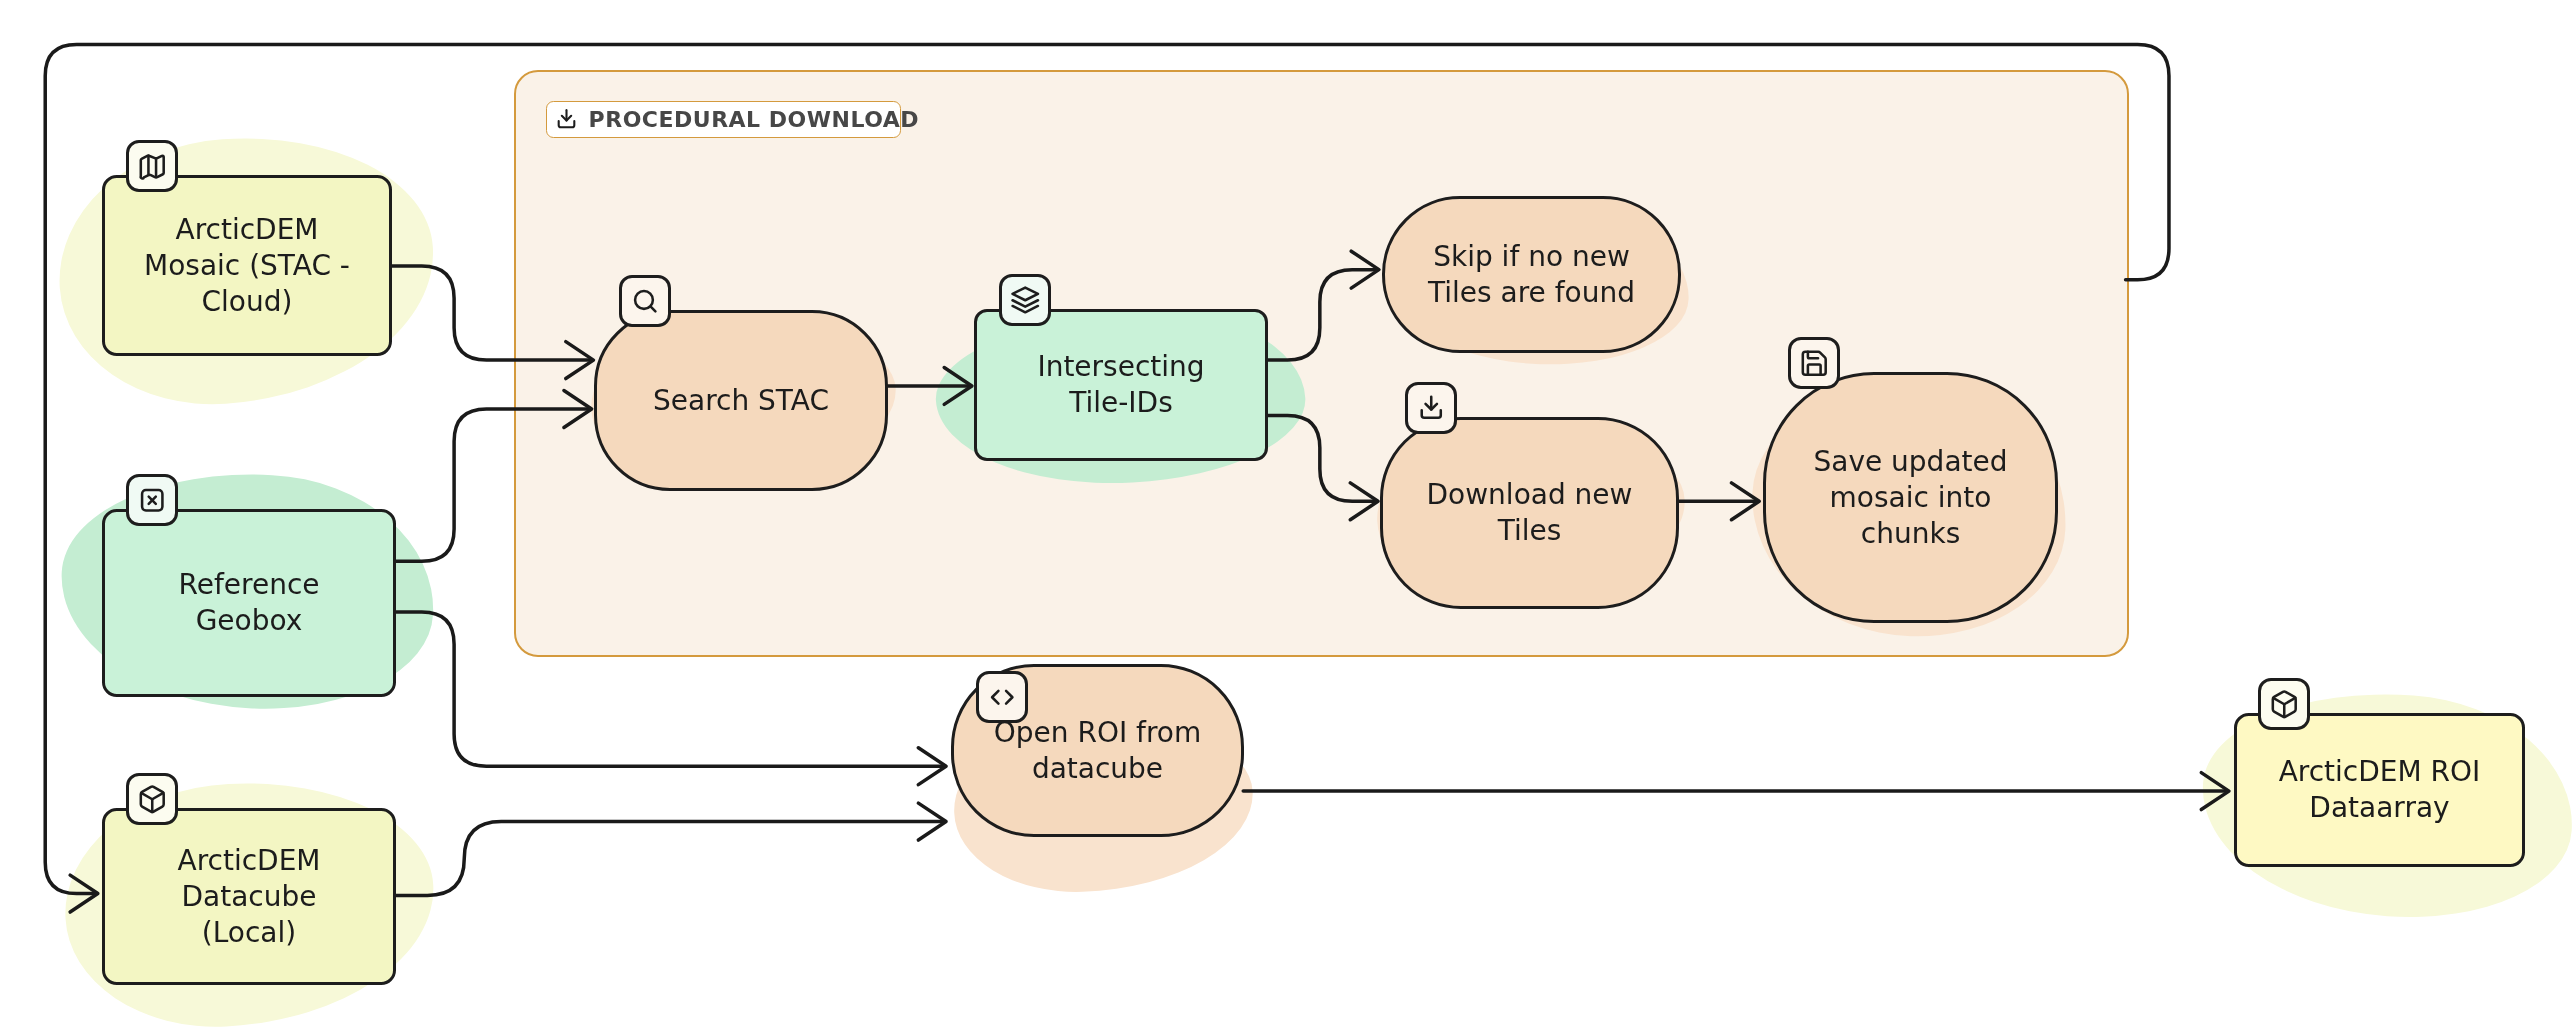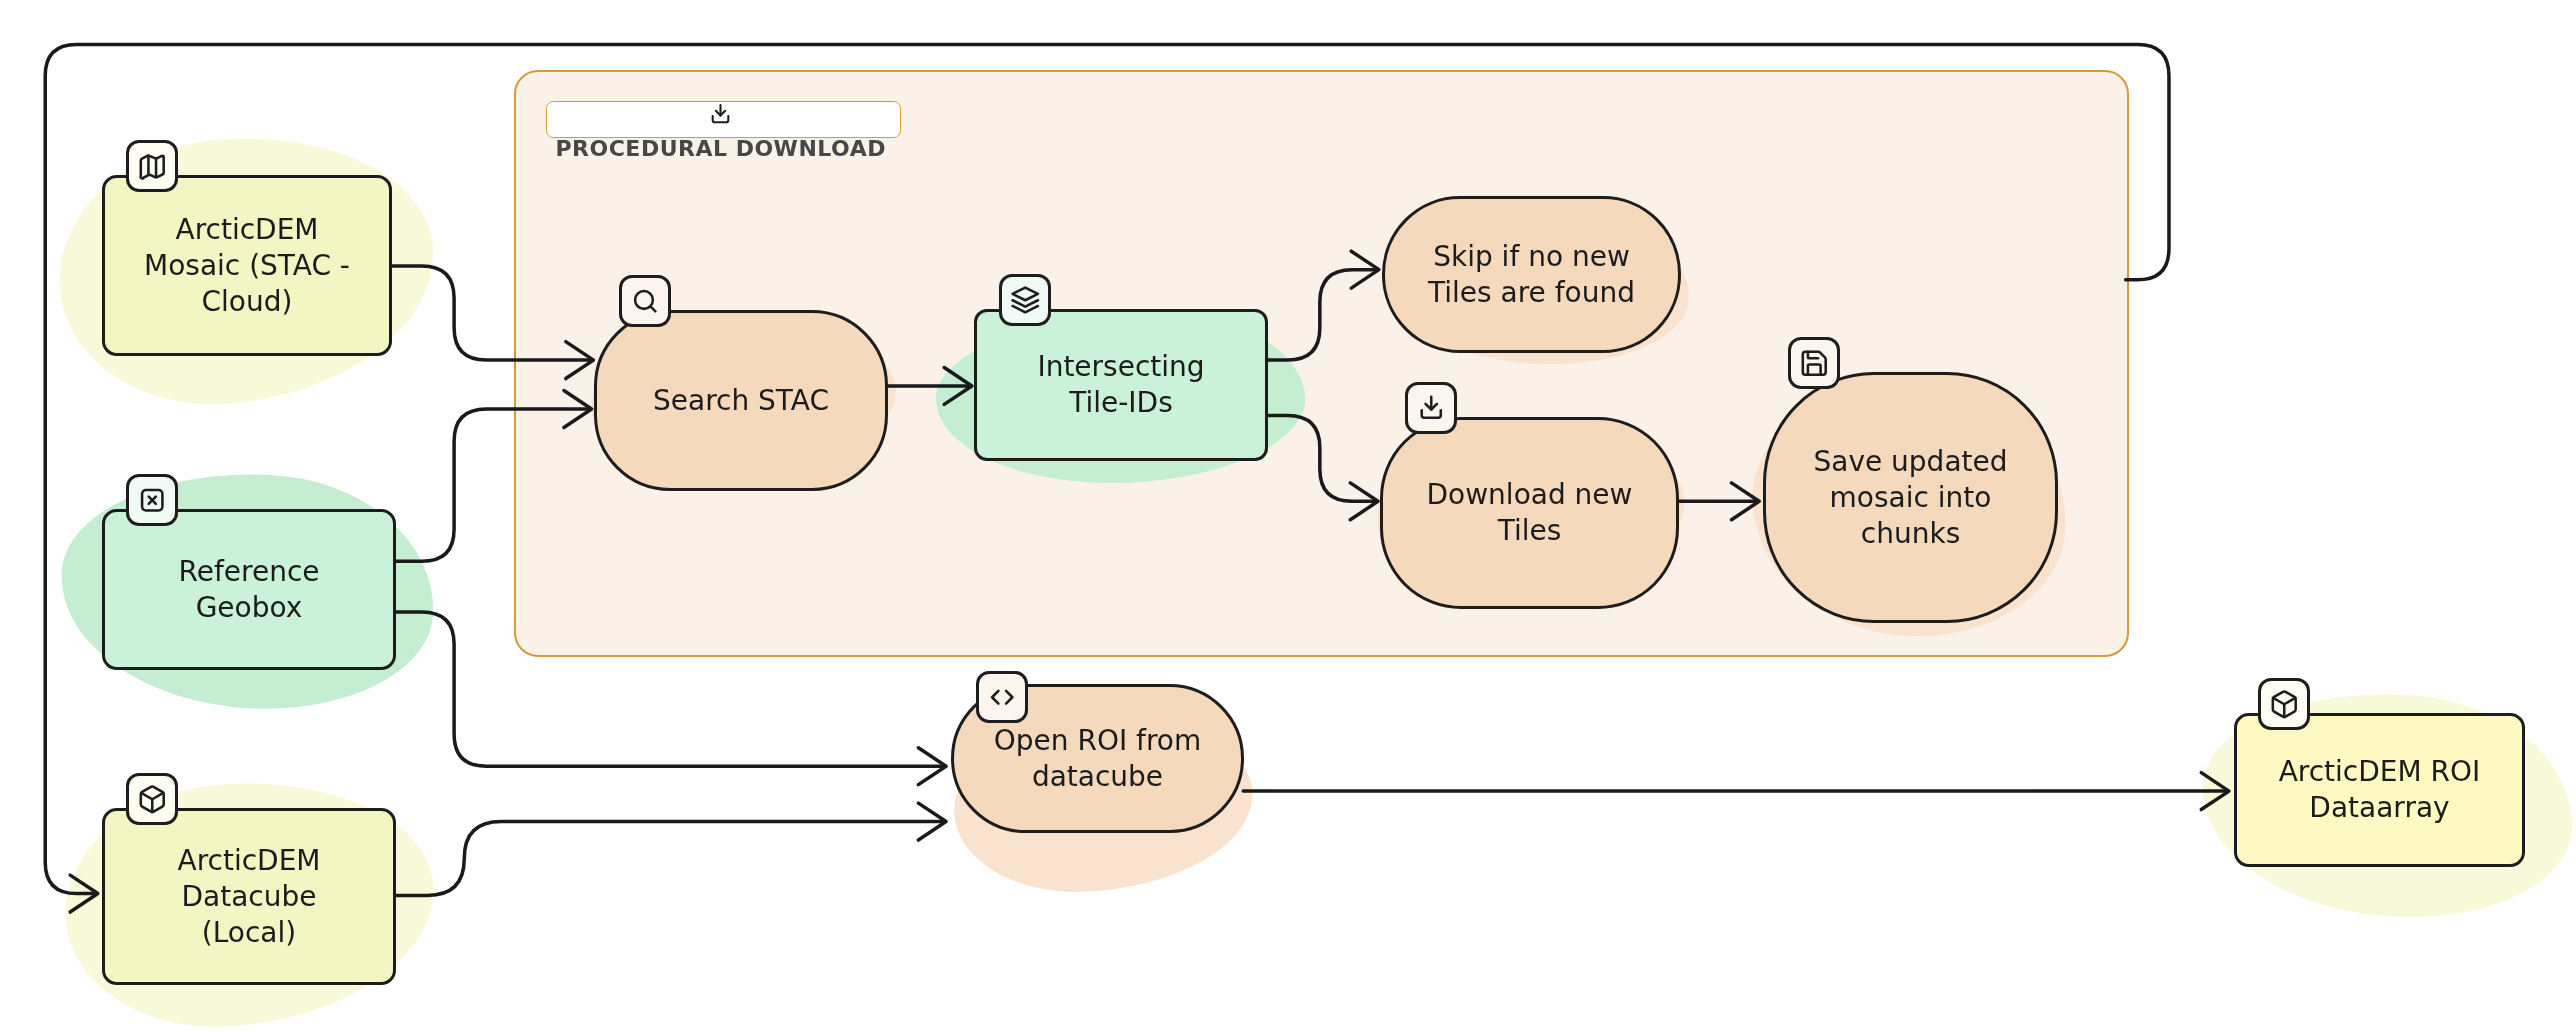--- a/index.html
+++ b/index.html
@@ -1,21 +1,21 @@
 <!DOCTYPE html>
 <html style="font-size:14.8px"><head>
 <meta charset="utf-8">
 <title>ArcticDEM Procedural Download Flowchart</title>
 <style>
   html,body{margin:0;padding:0;background:#ffffff;}
   #canvas{position:relative;width:2576px;height:1034px;background:#ffffff;overflow:hidden;
           font-family:"DejaVu Sans","Liberation Sans",sans-serif;}
   #group-container{position:absolute;border:2.8px solid #d49a3d;border-radius:24px;background:#faf2e8;z-index:1;}
   #group-label{position:absolute;display:flex;align-items:center;gap:9.2px;background:#ffffff;
-               border:1.8px solid #d49a3d;border-radius:7.4px;padding:0 13px 0 7.4px;z-index:5;box-sizing:border-box;flex-direction:column;}
+               border:1.8px solid #d49a3d;border-radius:7.4px;padding:0 13px 0 7.4px;z-index:5;box-sizing:border-box;}
   #group-label .lbl-txt{font-size:22px;font-weight:bold;color:#474747;letter-spacing:0.5px;white-space:nowrap;}
   .blob{position:absolute;z-index:2;}
   #edge-layer{position:absolute;left:0;top:0;z-index:3;}
   .node{position:absolute;z-index:4;display:flex;align-items:center;justify-content:center;
         border:3.2px solid #1d1d1d;box-sizing:border-box;text-align:center;}
   .node .node-label{font-size:28px;line-height:36px;color:#1c1c1c;white-space:pre-line;padding:0 7.4px;}
   .badge{position:absolute;z-index:6;width:52px;height:52px;border:3px solid #1d1d1d;border-radius:13px;
          box-sizing:border-box;display:flex;align-items:center;justify-content:center;}
   .badge svg,#group-label svg{display:block;}
   path.edge{fill:none;stroke:#1a1a1a;stroke-width:3.8;stroke-linecap:round;stroke-linejoin:round;}
@@ -76,21 +76,21 @@
 Mosaic (STAC -
 Cloud)</span>
       </div>
       <div class="badge" style="left: 126px; top: 140px; background: rgb(252, 252, 240);">
         <svg width="30.5" height="30.5" viewBox="0 0 24 24" fill="none" stroke="#1d1d1d" stroke-width="2" stroke-linecap="round" stroke-linejoin="round">
           <path d="M14.1 5.6a2 2 0 0 0 1.8 0l3.7-1.8A1 1 0 0 1 21 4.6v12.8a1 1 0 0 1-.6.9l-4.5 2.3a2 2 0 0 1-1.8 0l-3.2-1.6a2 2 0 0 0-1.8 0l-3.7 1.8A1 1 0 0 1 3 19.9V7.1a1 1 0 0 1 .6-.9l4.5-2.3a2 2 0 0 1 1.8 0z"></path>
           <path d="M15 5.8v14.7"></path>
           <path d="M9 3.5v14.7"></path>
         </svg>
       </div>
-      <div class="node" style="left: 102px; top: 509px; width: 294px; height: 161px; border-radius: 14.8px; background: rgb(201, 242, 216);">
+      <div class="node" style="left: 102px; top: 509px; width: 294px; height: 188px; border-radius: 14.8px; background: rgb(201, 242, 216);">
         <span class="node-label">Reference
 Geobox</span>
       </div>
       <div class="badge" style="left: 126px; top: 474px; background: rgb(240, 250, 244);">
         <svg width="30.5" height="30.5" viewBox="0 0 24 24" fill="none" stroke="#1d1d1d" stroke-width="2" stroke-linecap="round" stroke-linejoin="round">
           <rect x="4" y="4" width="16" height="16" rx="3"></rect>
           <path d="M9.2 9.2l5.6 5.6"></path>
           <path d="M14.8 9.2l-5.6 5.6"></path>
         </svg>
       </div>
@@ -146,21 +146,21 @@
 mosaic into
 chunks</span>
       </div>
       <div class="badge" style="left: 1788px; top: 337px; background: rgb(252, 245, 237);">
         <svg width="30.5" height="30.5" viewBox="0 0 24 24" fill="none" stroke="#1d1d1d" stroke-width="2" stroke-linecap="round" stroke-linejoin="round">
           <path d="M15.2 3a2 2 0 0 1 1.4.6l3.8 3.8a2 2 0 0 1 .6 1.4V19a2 2 0 0 1-2 2H5a2 2 0 0 1-2-2V5a2 2 0 0 1 2-2z"></path>
           <path d="M17 21v-7a1 1 0 0 0-1-1H8a1 1 0 0 0-1 1v7"></path>
           <path d="M7 3v4a1 1 0 0 0 1 1h7"></path>
         </svg>
       </div>
-      <div class="node" style="left: 951px; top: 684px; width: 293px; height: 149px; border-radius: 83px; background: rgb(245, 217, 189);">
+      <div class="node" style="left: 951px; top: 664px; width: 293px; height: 173px; border-radius: 83px; background: rgb(245, 217, 189);">
         <span class="node-label">Open ROI from
 datacube</span>
       </div>
       <div class="badge" style="left: 976px; top: 671px; background: rgb(252, 245, 237);">
         <svg width="30.5" height="30.5" viewBox="0 0 24 24" fill="none" stroke="#1d1d1d" stroke-width="2" stroke-linecap="round" stroke-linejoin="round">
           <path d="m15 17 5-5-5-5"></path>
           <path d="m9 7-5 5 5 5"></path>
         </svg>
       </div>
       <div class="node" style="left: 2234px; top: 713px; width: 291px; height: 154px; border-radius: 14.8px; background: #fef9c3;">

